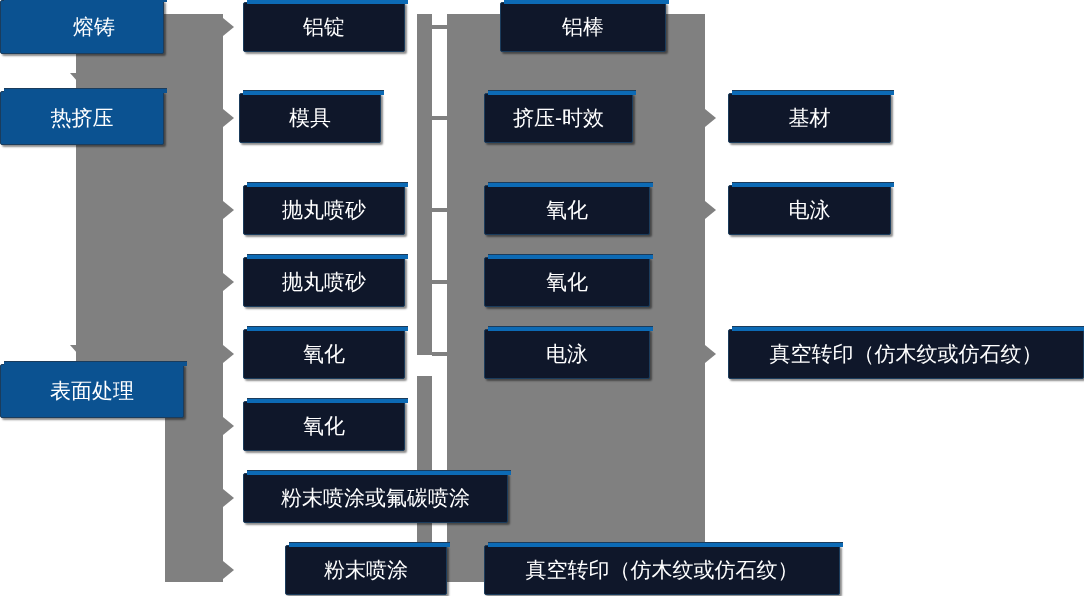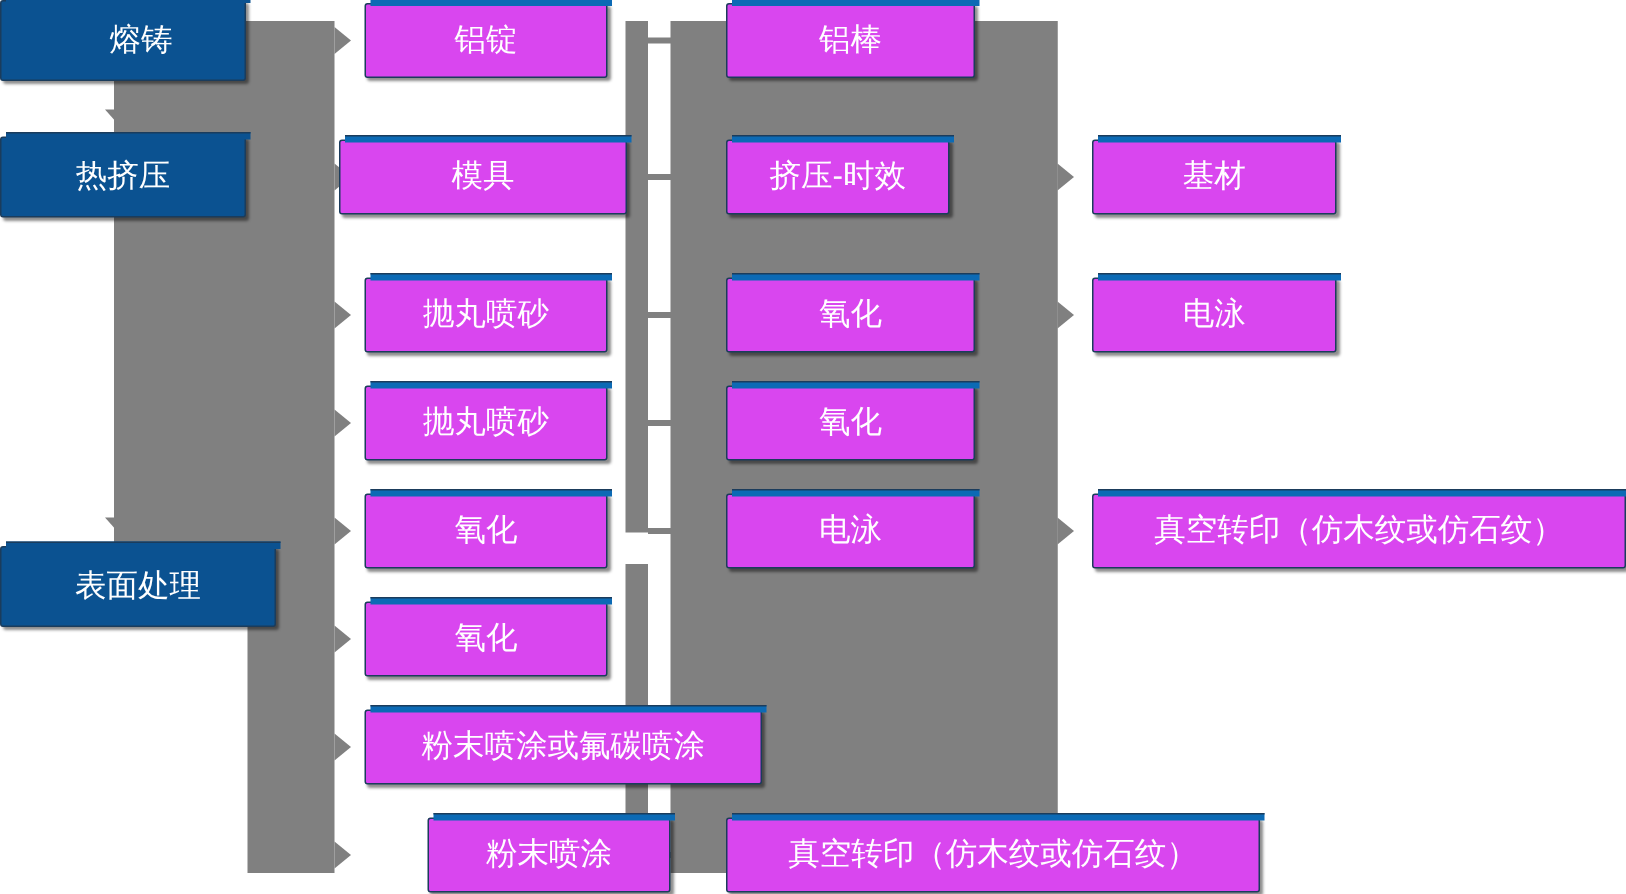--- a/index.html
+++ b/index.html
@@ -49,21 +49,21 @@
     justify-content: center;
     color: #ffffff;
     font-size: 21px;
     line-height: 1.1;
     white-space: nowrap;
     border: 1px solid #1b3c5c;
     border-radius: 2px;
     box-shadow: 2px 2px 2px rgba(0,0,0,0.45);
   }
   .node.dark  { background: #0b5291; }
-  .node.light { background: #d946ef; }
+  .node.light { background: #0f172a; }
 
   
   .node.light::before {
     content: "";
     position: absolute;
     left: 3px;
     right: -4px;
     top: -4px;
     height: 4px;
     background: #0c6ab5;
@@ -129,42 +129,42 @@
       </div>
       <div class="node dark" style="left: 0px; top: 91px; width: 164px; height: 54px;">
         <span>热挤压</span>
       </div>
       <div class="node dark" style="left: 0px; top: 364px; width: 184px; height: 54px;">
         <span>表面处理</span>
       </div>
       <div class="node light" style="left: 243px; top: 2px; width: 162px; height: 50px;">
         <span>铝锭</span>
       </div>
-      <div class="node light" style="left: 226px; top: 93px; width: 192px; height: 50px;">
+      <div class="node light" style="left: 239px; top: 93px; width: 142px; height: 50px;">
         <span>模具</span>
       </div>
       <div class="node light" style="left: 243px; top: 185px; width: 162px; height: 50px;">
         <span>抛丸喷砂</span>
       </div>
       <div class="node light" style="left: 243px; top: 257px; width: 162px; height: 50px;">
         <span>抛丸喷砂</span>
       </div>
       <div class="node light" style="left: 243px; top: 329px; width: 162px; height: 50px;">
         <span>氧化</span>
       </div>
       <div class="node light" style="left: 243px; top: 401px; width: 162px; height: 50px;">
         <span>氧化</span>
       </div>
       <div class="node light" style="left: 243px; top: 473px; width: 265px; height: 50px;">
         <span>粉末喷涂或氟碳喷涂</span>
       </div>
       <div class="node light" style="left: 243px; top: 545px; width: 162px; height: 50px; margin-left: 42px;">
         <span>粉末喷涂</span>
       </div>
-      <div class="node light" style="left: 484px; top: 2px; width: 166px; height: 50px;">
+      <div class="node light" style="left: 500px; top: 2px; width: 166px; height: 50px;">
         <span>铝棒</span>
       </div>
       <div class="node light" style="left: 484px; top: 93px; width: 149px; height: 50px;">
         <span>挤压-时效</span>
       </div>
       <div class="node light" style="left: 484px; top: 185px; width: 166px; height: 50px;">
         <span>氧化</span>
       </div>
       <div class="node light" style="left: 484px; top: 257px; width: 166px; height: 50px;">
         <span>氧化</span>

